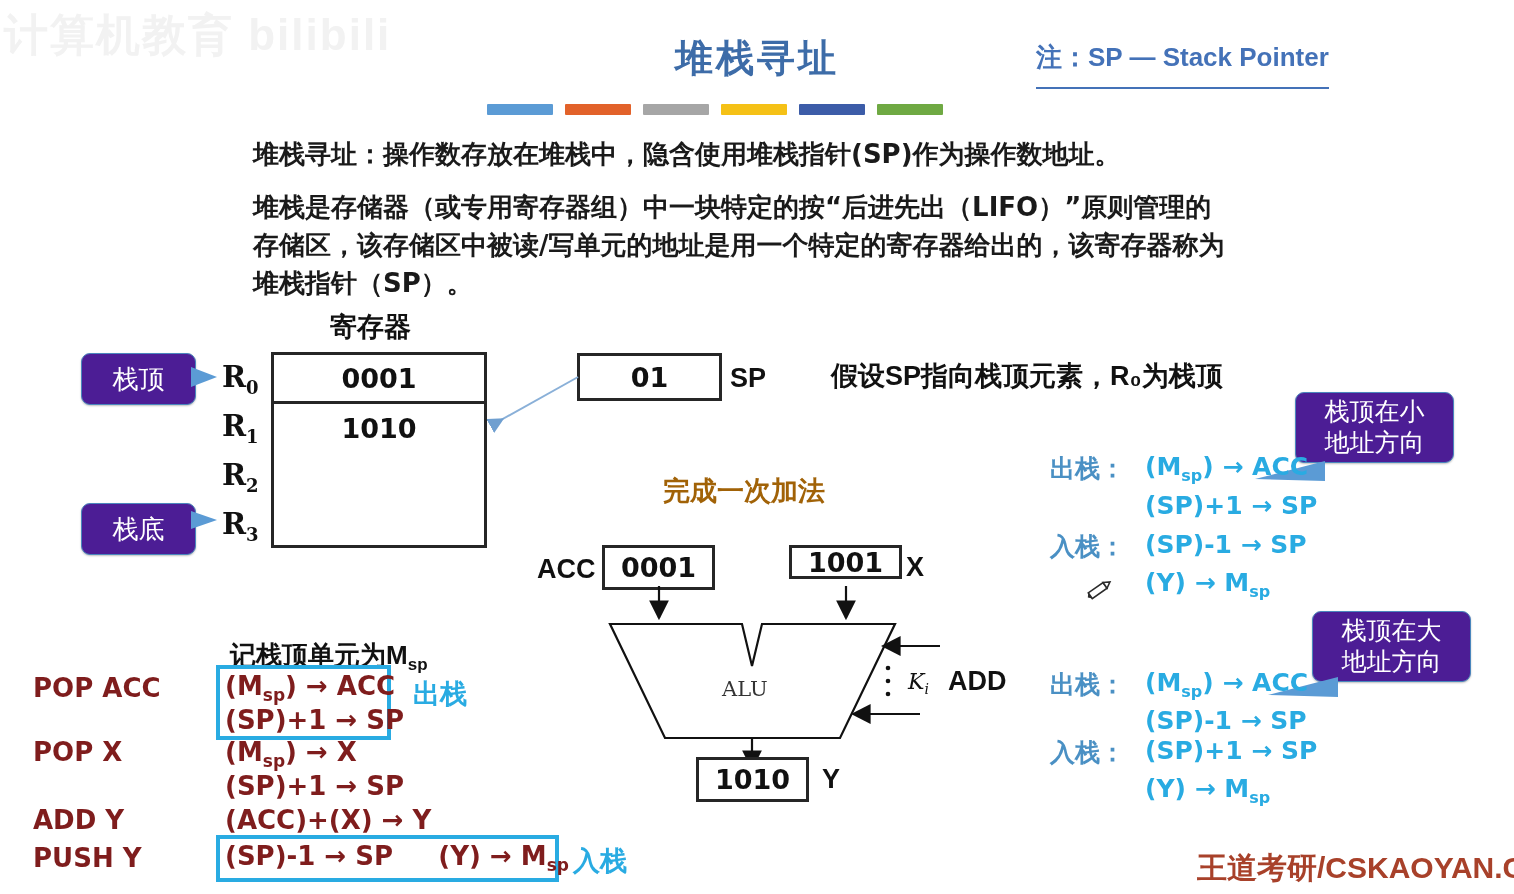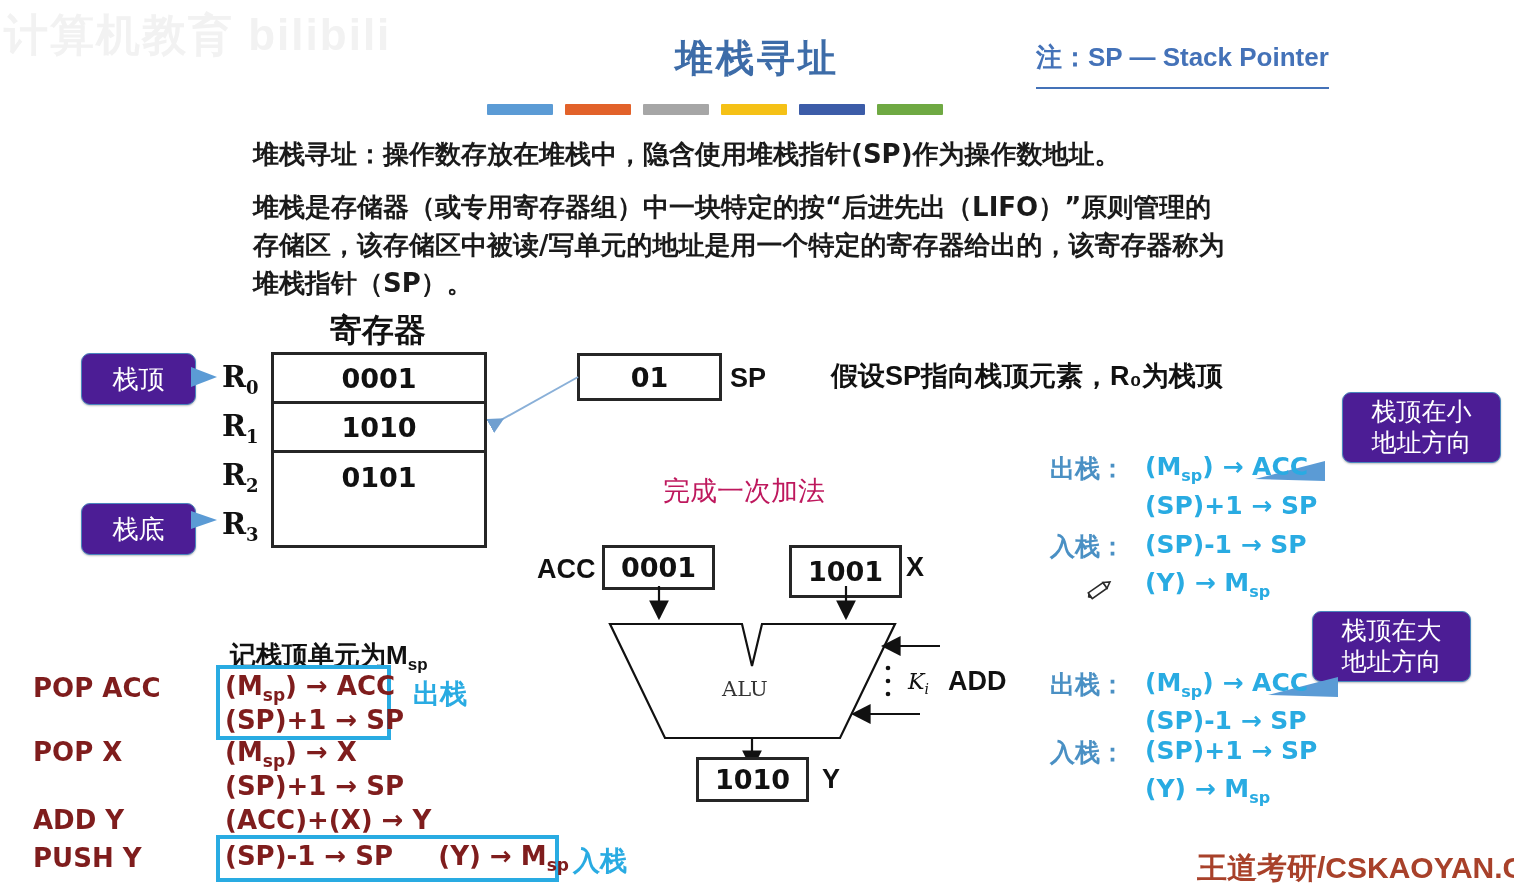--- a/index.html
+++ b/index.html
@@ -35,21 +35,21 @@
     white-space:nowrap;border-bottom:2px solid #4472b8;padding-bottom:12px;
   }
   
   .para{
     color:#1a1a1a;font-size:26px;font-weight:bold;letter-spacing:0px;
     font-family:"DejaVu Sans","Liberation Sans",sans-serif;white-space:nowrap;
   }
   #para-1{left:253px;top:137px;}
   #para-2{left:253px;top:188px;line-height:38px;white-space:normal;width:980px;}
   
-  #reg-caption{left:330px;top:309px;font-size:32px;font-weight:bold;color:#111;}
+  #reg-caption{left:330px;top:309px;font-size:27px;font-weight:bold;color:#111;}
   #reg-table{left:271px;top:352px;width:216px;height:196px;border:3px solid #262626;box-sizing:border-box;}
   #reg-table .row{
     height:49px;box-sizing:border-box;border-bottom:3px solid #262626;
     display:flex;align-items:center;justify-content:center;
     font-size:27px;font-weight:bold;color:#111;
     font-family:"DejaVu Sans","Liberation Sans",sans-serif;
   }
   #reg-table .row:last-child{border-bottom:none;}
   .reg-name{
     font-family:"DejaVu Serif","Liberation Serif",serif;
@@ -67,21 +67,21 @@
   .tail{position:absolute;width:0;height:0;}
   
   .valbox{
     border:3px solid #262626;background:#fff;box-sizing:border-box;
     display:flex;align-items:center;justify-content:center;
     font-size:27px;font-weight:bold;color:#111;
     font-family:"DejaVu Sans","Liberation Sans",sans-serif;
   }
   .plainlabel{font-size:27px;font-weight:bold;color:#111;white-space:nowrap;}
   
-  #alu-caption{left:663px;top:473px;font-size:27px;font-weight:normal;color:#be185d;}
+  #alu-caption{left:663px;top:473px;font-size:27px;font-weight:bold;color:#a16207;}
   #alu-word{
     left:722px;top:677px;font-family:"DejaVu Serif","Liberation Serif",serif;
     font-size:21px;color:#333;
   }
   
   .opline{
     color:#29abe2;font-weight:bold;white-space:nowrap;
     font-family:"DejaVu Sans","Liberation Sans",sans-serif;font-size:25px;
   }
   .opline sub{font-size:16px;}
@@ -121,21 +121,20 @@
 <div class="abs" id="note-sp">注：SP — Stack Pointer</div>
 
 <div class="abs para" id="para-1">堆栈寻址：操作数存放在堆栈中，隐含使用堆栈指针(SP)作为操作数地址。</div>
 <div class="abs para" id="para-2">堆栈是存储器（或专用寄存器组）中一块特定的按“后进先出（LIFO）”原则管理的存储区，该存储区中被读/写单元的地址是用一个特定的寄存器给出的，该寄存器称为堆栈指针（SP）。</div>
 
 <div class="abs" id="reg-caption">寄存器</div>
 
 <div class="abs" id="reg-table">
   <div class="row">0001</div>
   <div class="row">1010</div>
-  <div class="row">0101</div>
 </div>
 
 <div class="abs reg-name" style="left:222px;top:360px;">
   <span>R</span><sub>0</sub>
 </div>
 <div class="abs reg-name" style="left:222px;top:409px;">
   <span>R</span><sub>1</sub>
 </div>
 <div class="abs reg-name" style="left:222px;top:458px;">
   <span>R</span><sub>2</sub>
@@ -166,21 +165,21 @@
   <line x1="98" y1="2" x2="12" y2="50" stroke="#8ab0d8" stroke-width="2" marker-end="url(#ah-blue)"></line>
 </svg>
 
 <div class="abs plainlabel" style="left:831px;top:358px;">假设SP指向栈顶元素，R₀为栈顶</div>
 
 <div class="abs" id="alu-caption">完成一次加法</div>
 
 <div class="abs plainlabel" style="left:537px;top:554px;">ACC</div>
 <div class="abs valbox" style="left:602px;top:545px;width:113px;height:45px;">0001</div>
 
-<div class="abs valbox" style="left:789px;top:545px;width:113px;height:53px;">1001</div>
+<div class="abs valbox" style="left:789px;top:545px;width:113px;height:34px;">1001</div>
 <div class="abs plainlabel" style="left:906px;top:552px;">X</div>
 
 <svg class="abs" style="left:600px;top:586px;width:350px;height:200px;overflow:visible;">
   <defs>
     <marker id="ah-blk" markerWidth="9" markerHeight="9" refX="8" refY="4.5" orient="auto">
       <path d="M0,0 L9,4.5 L0,9 z" fill="#111"></path>
     </marker>
   </defs>
 
   <line x1="59" y1="0" x2="59" y2="32" stroke="#111" stroke-width="2.2" marker-end="url(#ah-blk)"></line>
@@ -202,21 +201,21 @@
 <div class="abs" id="alu-word">ALU</div>
 
 <div class="abs" style="left:908px;top:669px;font-family:'DejaVu Serif','Liberation Serif',serif;font-size:22px;font-style:italic;color:#111;">
   <span>K</span><sub style="font-size:14px;">i</sub>
 </div>
 <div class="abs plainlabel" style="left:948px;top:666px;">ADD</div>
 
 <div class="abs valbox" style="left:696px;top:757px;width:113px;height:45px;">1010</div>
 <div class="abs plainlabel" style="left:822px;top:764px;">Y</div>
 
-<div class="abs" style="left:1342px;top:392px;">
+<div class="abs" style="left:1295px;top:392px;">
   <div class="callout" style="width:157px;height:66px;padding-top:3px;">
     <div>栈顶在小</div>
     <div>地址方向</div>
   </div>
 </div>
 <svg class="abs" style="left:1255px;top:455px;width:70px;height:35px;overflow:visible;">
   <path d="M70,6 L70,26 L0,24 Z" fill="#5b9bd5"></path>
 </svg>
 
 <div class="abs opline" style="left:1050px;top:452px;">

